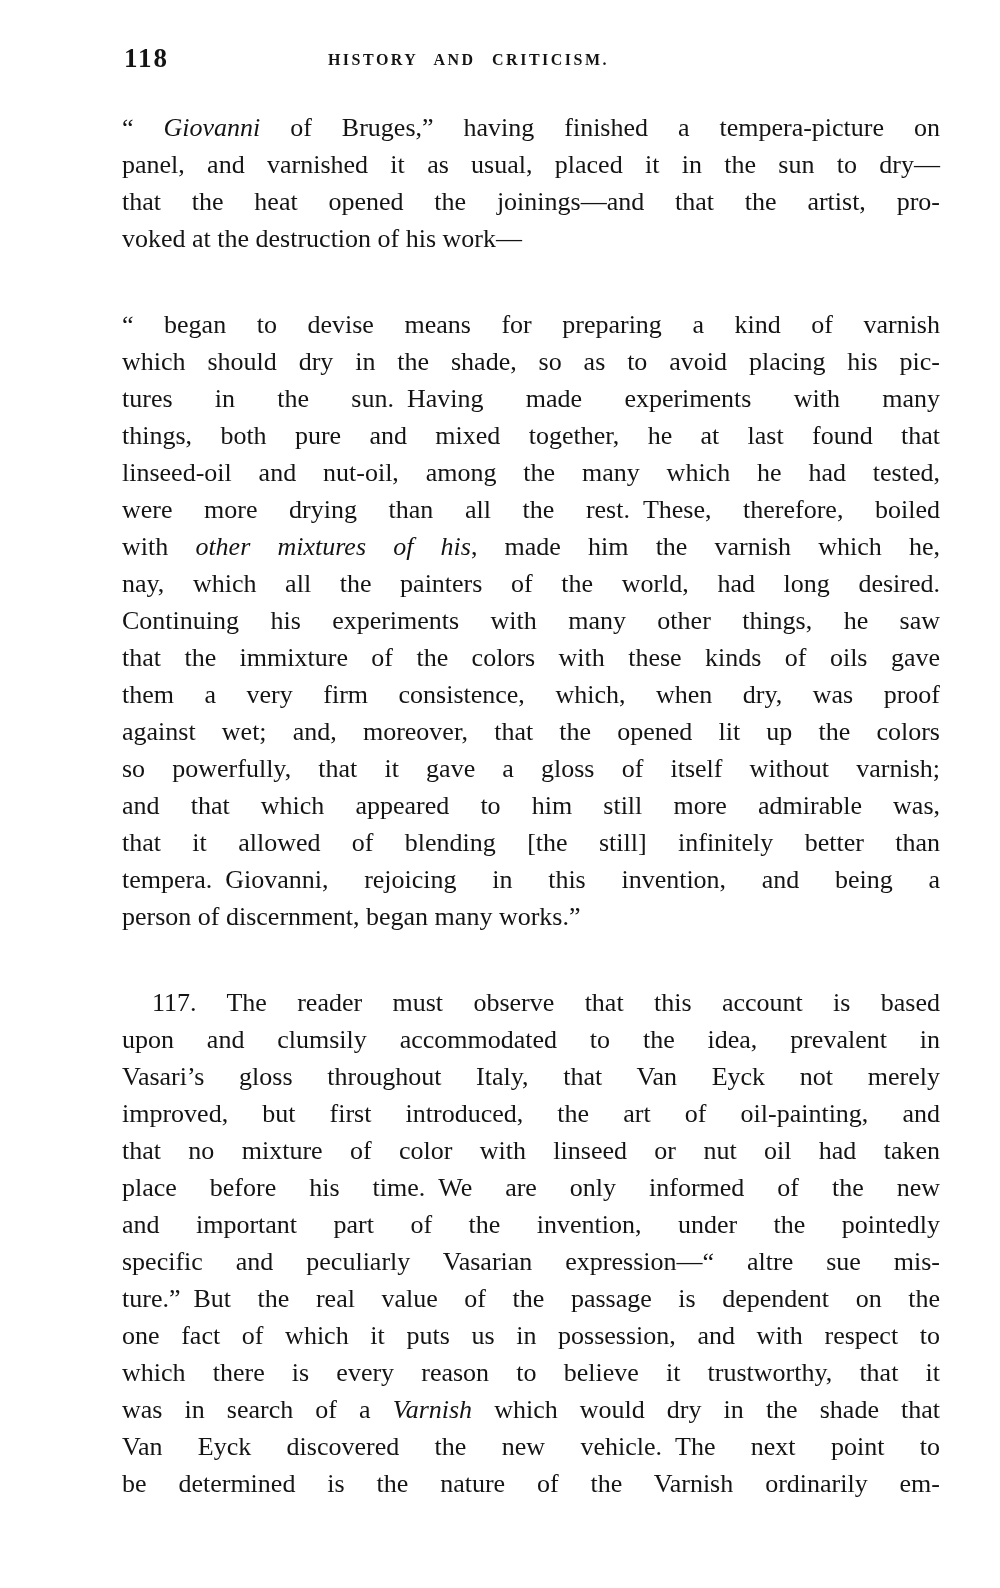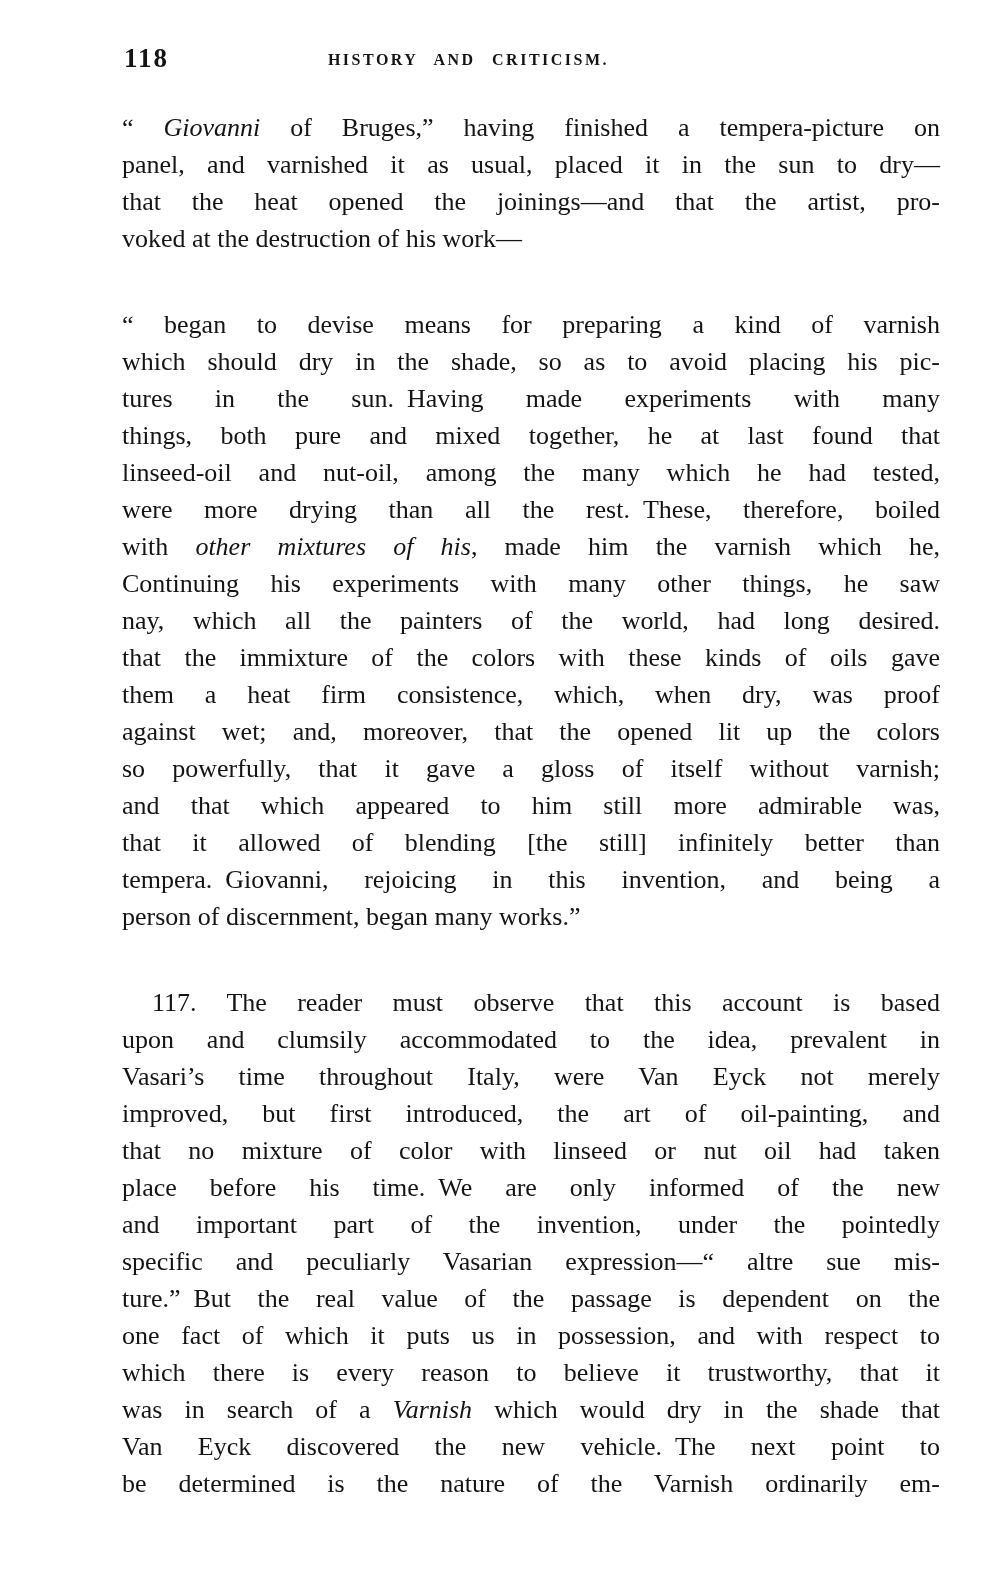--- a/index.html
+++ b/index.html
@@ -91,35 +91,35 @@
         <div class="line no-just"><span>voked at the destruction of his work—</span></div>
       </div>
       <div class="paragraph">
         <div class="line"><span>“ began to devise means for preparing a kind of varnish</span></div>
         <div class="line"><span>which should dry in the shade, so as to avoid placing his pic-</span></div>
         <div class="line"><span>tures in the sun. Having made experiments with many</span></div>
         <div class="line"><span>things, both pure and mixed together, he at last found that</span></div>
         <div class="line"><span>linseed-oil and nut-oil, among the many which he had tested,</span></div>
         <div class="line"><span>were more drying than all the rest. These, therefore, boiled</span></div>
         <div class="line"><span>with </span><span class="it">other mixtures of his</span><span>, made him the varnish which he,</span></div>
+        <div class="line"><span>nay, which all the painters of the world, had long desired.</span></div>
         <div class="line"><span>Continuing his experiments with many other things, he saw</span></div>
-        <div class="line"><span>nay, which all the painters of the world, had long desired.</span></div>
         <div class="line"><span>that the immixture of the colors with these kinds of oils gave</span></div>
-        <div class="line"><span>them a heat firm consistence, which, when dry, was proof</span></div>
+        <div class="line"><span>them a very firm consistence, which, when dry, was proof</span></div>
         <div class="line"><span>against wet; and, moreover, that the opened lit up the colors</span></div>
         <div class="line"><span>so powerfully, that it gave a gloss of itself without varnish;</span></div>
         <div class="line"><span>and that which appeared to him still more admirable was,</span></div>
         <div class="line"><span>that it allowed of blending [the still] infinitely better than</span></div>
         <div class="line"><span>tempera. Giovanni, rejoicing in this invention, and being a</span></div>
         <div class="line no-just"><span>person of discernment, began many works.”</span></div>
       </div>
       <div class="paragraph">
         <div class="line indent"><span>117. The reader must observe that this account is based</span></div>
         <div class="line"><span>upon and clumsily accommodated to the idea, prevalent in</span></div>
-        <div class="line"><span>Vasari’s time throughout Italy, were Van Eyck not merely</span></div>
+        <div class="line"><span>Vasari’s gloss throughout Italy, that Van Eyck not merely</span></div>
         <div class="line"><span>improved, but first introduced, the art of oil-painting, and</span></div>
         <div class="line"><span>that no mixture of color with linseed or nut oil had taken</span></div>
         <div class="line"><span>place before his time. We are only informed of the new</span></div>
         <div class="line"><span>and important part of the invention, under the pointedly</span></div>
         <div class="line"><span>specific and peculiarly Vasarian expression—“ altre sue mis-</span></div>
         <div class="line"><span>ture.” But the real value of the passage is dependent on the</span></div>
         <div class="line"><span>one fact of which it puts us in possession, and with respect to</span></div>
         <div class="line"><span>which there is every reason to believe it trustworthy, that it</span></div>
         <div class="line"><span>was in search of a </span><span class="it">Varnish</span><span> which would dry in the shade that</span></div>
         <div class="line"><span>Van Eyck discovered the new vehicle. The next point to</span></div>

